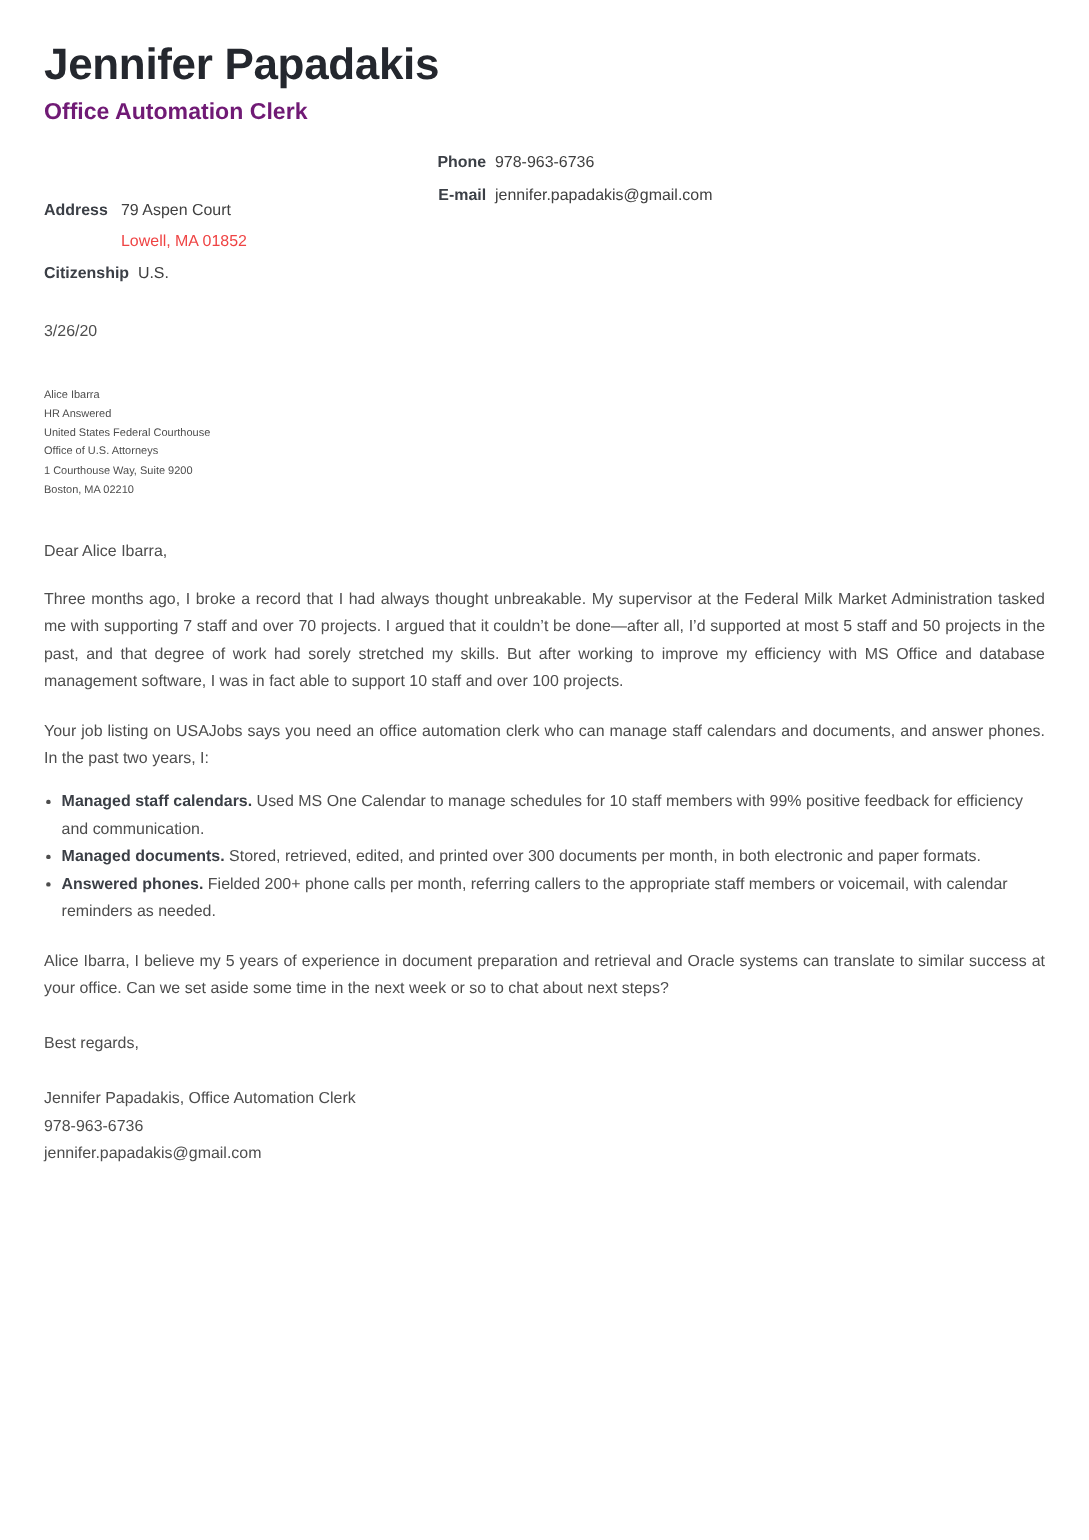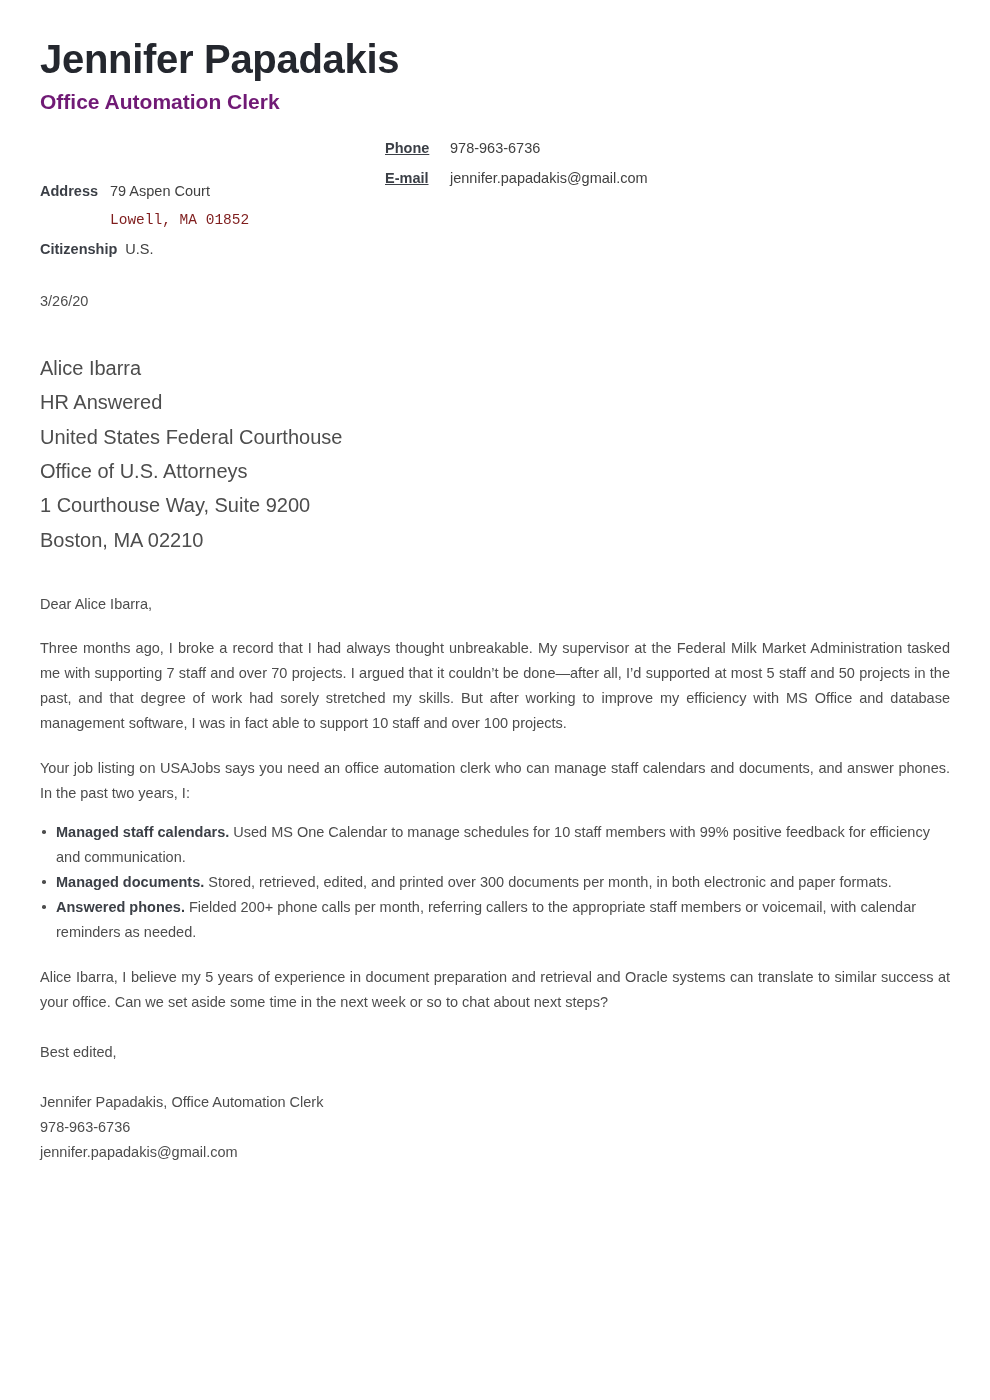--- a/index.html
+++ b/index.html
@@ -64,46 +64,45 @@
   }
   .contact-label-left {
     width: 62px;
     flex: 0 0 62px;
     text-align: left;
     margin-top: 43px;
   }
   .contact-label-right {
     width: 57px;
     flex: 0 0 57px;
-    text-decoration: underline;
+    text-align: right;
   }
   .contact-value {
     color: #404040;
     padding-left: 8px;
   }
   .contact-value-cont {
-    color: #7f1d1d;
+    color: #ef4444;
     padding-left: 70px;
-    font-family: Liberation Mono, monospace;
   }
   .contact-row.tight { margin-bottom: 8px; }
   .contact-row.email-row { margin-top: 8px; }
 
   
   .letter-date {
     font-size: 14.5px;
     color: #4d4d4d;
     margin-top: 22px;
     line-height: 1.5;
   }
 
   
   .recipient {
     margin-top: 38px;
-    font-size: 20px;
+    font-size: 10px;
     color: #4d4d4d;
     line-height: 1.72;
   }
   .recipient div { white-space: nowrap; }
 
   
   .salutation {
     margin-top: 36px;
     font-size: 14.5px;
     color: #4d4d4d;
@@ -216,21 +215,21 @@
   <p class="body-para">Your job listing on USAJobs says you need an office automation clerk who can manage staff calendars and documents, and answer phones. In the past two years, I:</p>
 
   <ul class="bullets">
     <li><strong>Managed staff calendars.</strong><span> Used MS One Calendar to manage schedules for 10 staff members with 99% positive feedback for efficiency and communication.</span></li>
     <li><strong>Managed documents.</strong><span> Stored, retrieved, edited, and printed over 300 documents per month, in both electronic and paper formats.</span></li>
     <li><strong>Answered phones.</strong><span> Fielded 200+ phone calls per month, referring callers to the appropriate staff members or voicemail, with calendar reminders as needed.</span></li>
   </ul>
 
   <p class="body-para">Alice Ibarra, I believe my 5 years of experience in document preparation and retrieval and Oracle systems can translate to similar success at your office. Can we set aside some time in the next week or so to chat about next steps?</p>
 
-  <div class="closing">Best edited,</div>
+  <div class="closing">Best regards,</div>
 
   <div class="signature">
     <div>Jennifer Papadakis, Office Automation Clerk</div>
     <div>978-963-6736</div>
     <div>jennifer.papadakis@gmail.com</div>
   </div>
 
 </div>
 
 </body></html>

